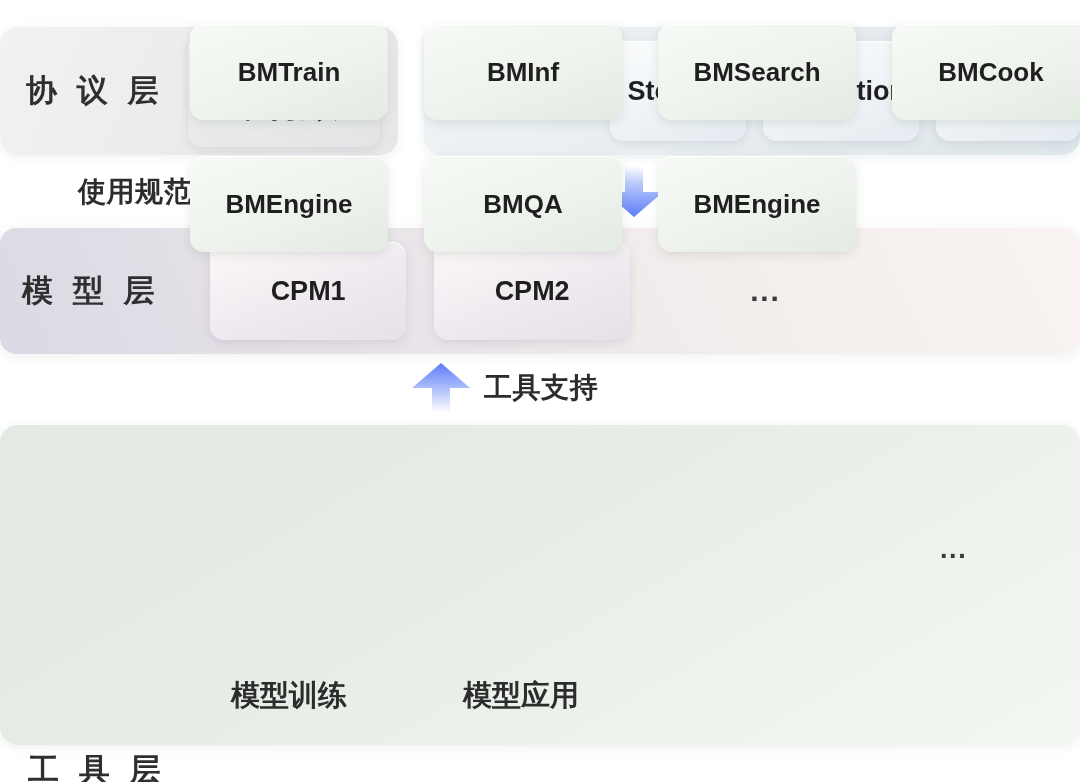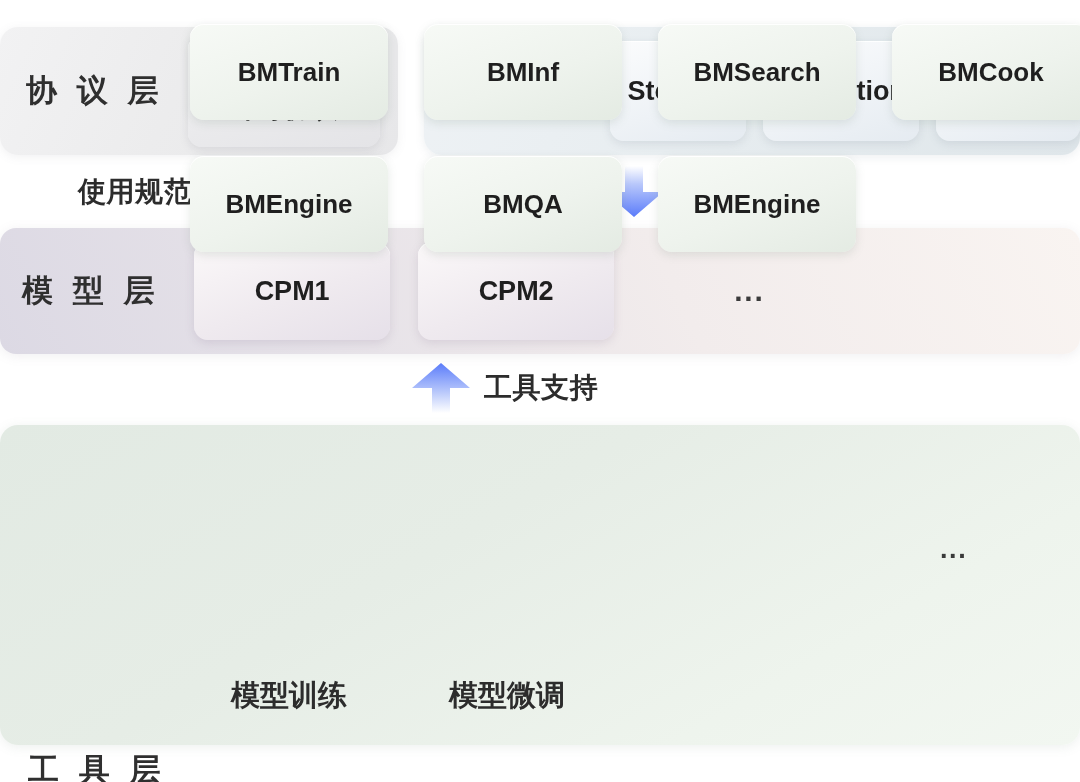--- a/index.html
+++ b/index.html
@@ -131,21 +131,21 @@
     left: 0px;
     top: 228px;
     width: 1080px;
     height: 126px;
     border-radius: 16px;
     background: linear-gradient(65deg, #dcd9e4 0%, #e6e2e8 30%, #f2ecec 62%, #f9f4f1 100%);
     box-shadow: 0 2px 12px rgba(130,120,140,0.12);
     padding-left: 22px;
     box-sizing: border-box;
   }
-  #model-band .band-title { margin-right: 34px; }
+  #model-band .band-title { margin-right: 50px; }
 
   .model-card {
     width: 196px;
     height: 98px;
     background: linear-gradient(160deg, #fbf8f9 0%, #efeaef 55%, #e6e0e9 100%);
     box-shadow: 0 3px 10px rgba(140,120,150,0.20), inset 0 1px 0 rgba(255,255,255,0.9);
     font-size: 27px;
     font-weight: 700;
     color: #1f1f1f;
     margin-right: 28px;
@@ -213,21 +213,21 @@
     letter-spacing: 0.06em;
   }
 
   #tool-captions {
     position: absolute;
     left: 190px;
     top: 676px;
     width: 870px;
     display: grid;
     grid-template-columns: repeat(4, 198px);
-    column-gap: 20px;
+    column-gap: 34px;
   }
   .tool-caption {
     text-align: center;
     font-size: 29px;
     font-weight: 700;
     color: #2c2c2c;
     white-space: nowrap;
   }
 </style>
 </head>
@@ -312,16 +312,16 @@
     <div class="card tool-card">BMCook</div>
     <div class="card tool-card">BMEngine</div>
     <div class="card tool-card">BMQA</div>
     <div class="card tool-card">BMEngine</div>
   </div>
 
   <div id="tool-ellipsis">...</div>
 
   <div id="tool-captions">
     <div class="tool-caption">模型训练</div>
-    <div class="tool-caption">模型微调</div>
+    <div class="tool-caption">模型应用</div>
   </div>
 
 </div>
 
 </body></html>

